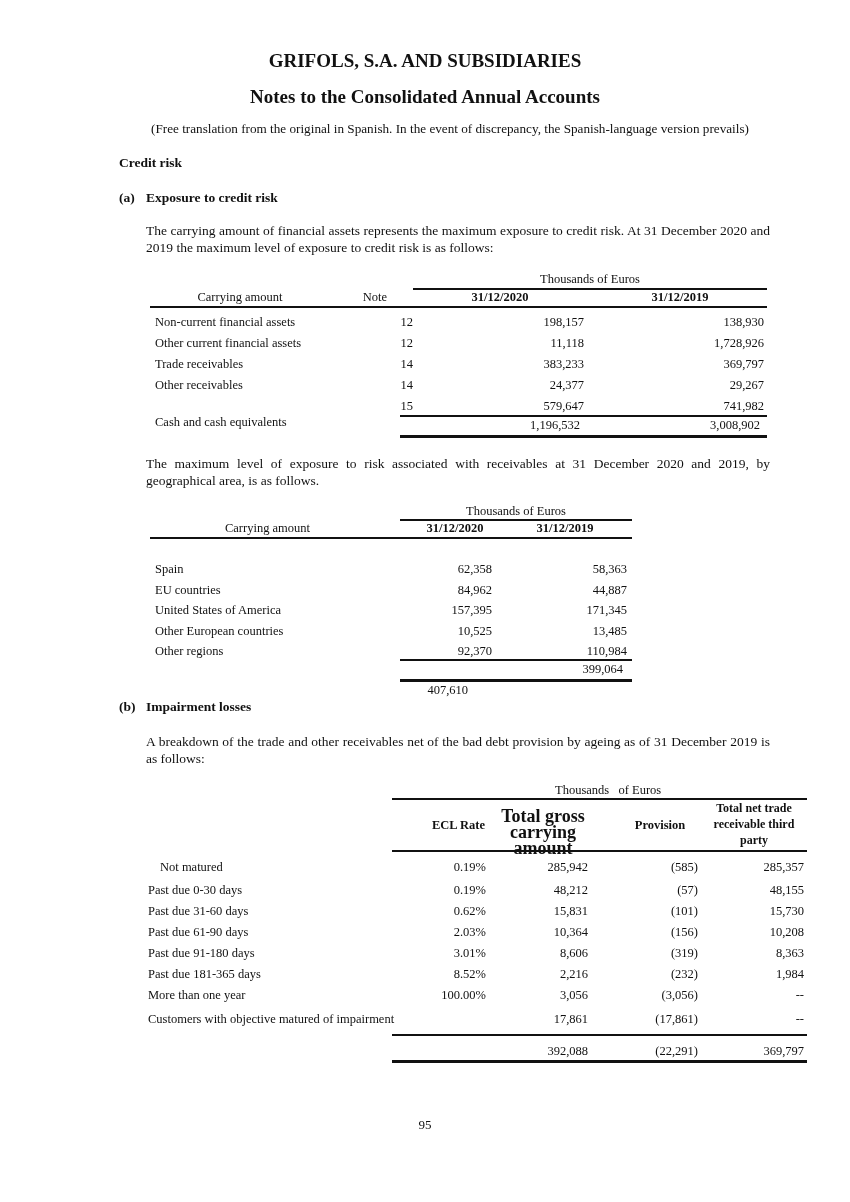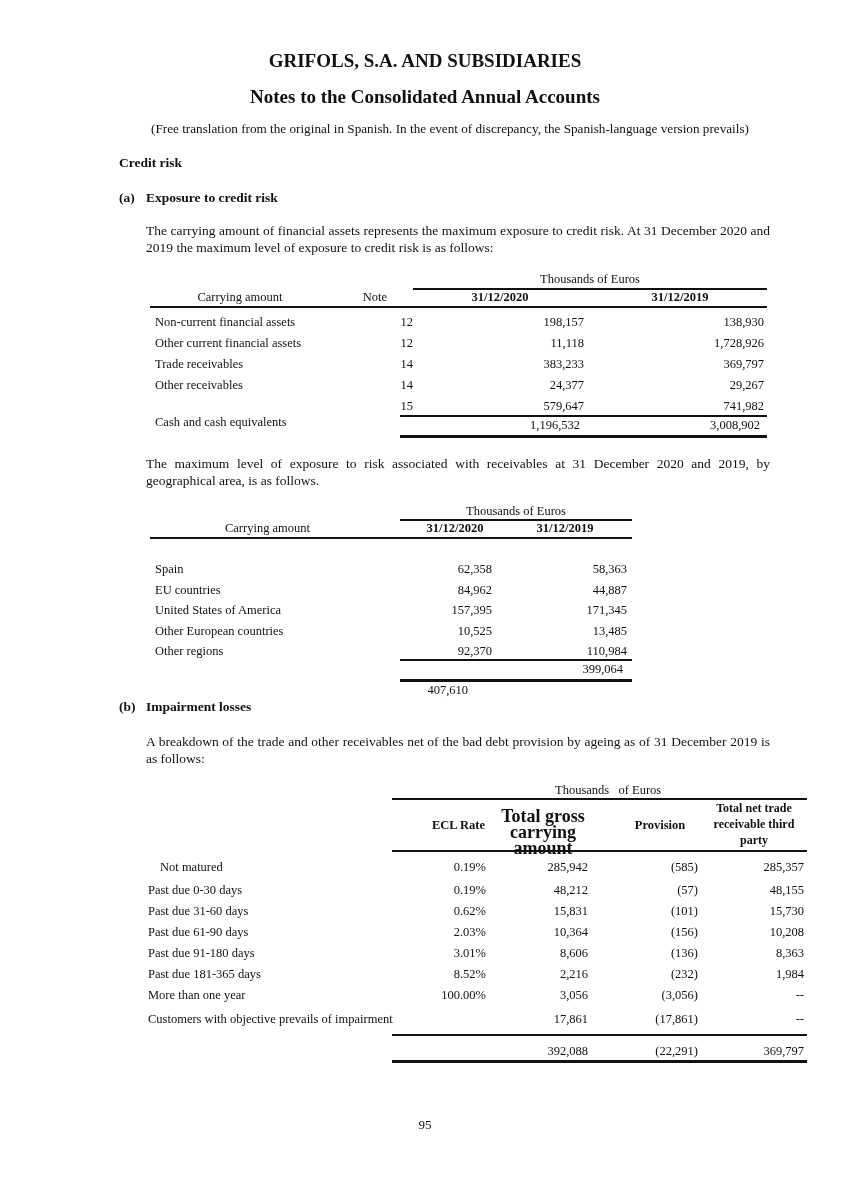--- a/index.html
+++ b/index.html
@@ -166,39 +166,39 @@
         <div class="cell " style="left:148px;top:0;">Past due 61-90 days</div>
         <div class="cell r" style="left:410px;width:76px;top:0;">2.03%</div>
         <div class="cell r" style="left:500px;width:88px;top:0;">10,364</div>
         <div class="cell r" style="left:610px;width:88px;top:0;">(156)</div>
         <div class="cell r" style="left:710px;width:94px;top:0;">10,208</div>
       </div>
       <div style="position: absolute; left: 0px; top: 946px;">
         <div class="cell " style="left:148px;top:0;">Past due 91-180 days</div>
         <div class="cell r" style="left:410px;width:76px;top:0;">3.01%</div>
         <div class="cell r" style="left:500px;width:88px;top:0;">8,606</div>
-        <div class="cell r" style="left:610px;width:88px;top:0;">(136)</div>
+        <div class="cell r" style="left:610px;width:88px;top:0;">(319)</div>
         <div class="cell r" style="left:710px;width:94px;top:0;">8,363</div>
       </div>
       <div style="position: absolute; left: 0px; top: 967px;">
         <div class="cell " style="left:148px;top:0;">Past due 181-365 days</div>
         <div class="cell r" style="left:410px;width:76px;top:0;">8.52%</div>
         <div class="cell r" style="left:500px;width:88px;top:0;">2,216</div>
         <div class="cell r" style="left:610px;width:88px;top:0;">(232)</div>
         <div class="cell r" style="left:710px;width:94px;top:0;">1,984</div>
       </div>
       <div style="position: absolute; left: 0px; top: 988px;">
         <div class="cell " style="left:148px;top:0;">More than one year</div>
         <div class="cell r" style="left:410px;width:76px;top:0;">100.00%</div>
         <div class="cell r" style="left:500px;width:88px;top:0;">3,056</div>
         <div class="cell r" style="left:610px;width:88px;top:0;">(3,056)</div>
         <div class="cell r" style="left:710px;width:94px;top:0;">--</div>
       </div>
       <div style="position: absolute; left: 0px; top: 1012px;">
-        <div class="cell " style="left:148px;top:0;">Customers with objective prevails of impairment</div>
+        <div class="cell " style="left:148px;top:0;">Customers with objective matured of impairment</div>
         <div class="cell r" style="left:410px;width:76px;top:0;"></div>
         <div class="cell r" style="left:500px;width:88px;top:0;">17,861</div>
         <div class="cell r" style="left:610px;width:88px;top:0;">(17,861)</div>
         <div class="cell r" style="left:710px;width:94px;top:0;">--</div>
       </div>
     </div>
   <div class="line" style="left:392px; width:415px; top:1034px; height:1.5px;"></div>
   <div class="abs txt r" style="left:500px; width:88px; top:1044px;">392,088</div>
   <div class="abs txt r" style="left:610px; width:88px; top:1044px;">(22,291)</div>
   <div class="abs txt r" style="left:710px; width:94px; top:1044px;">369,797</div>

